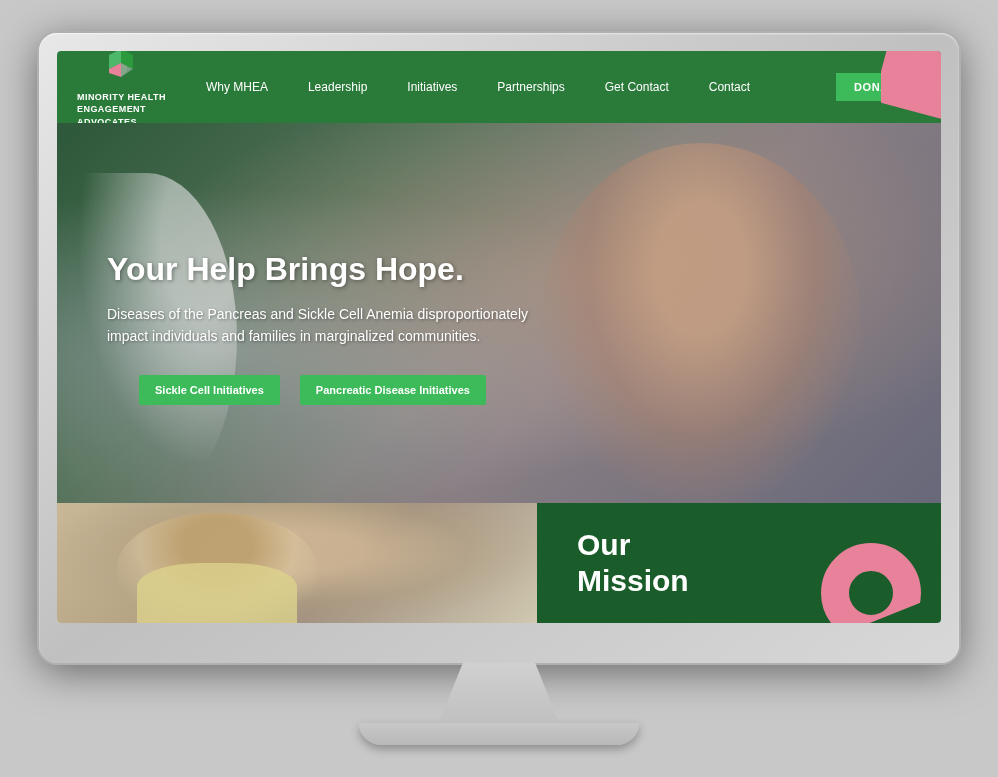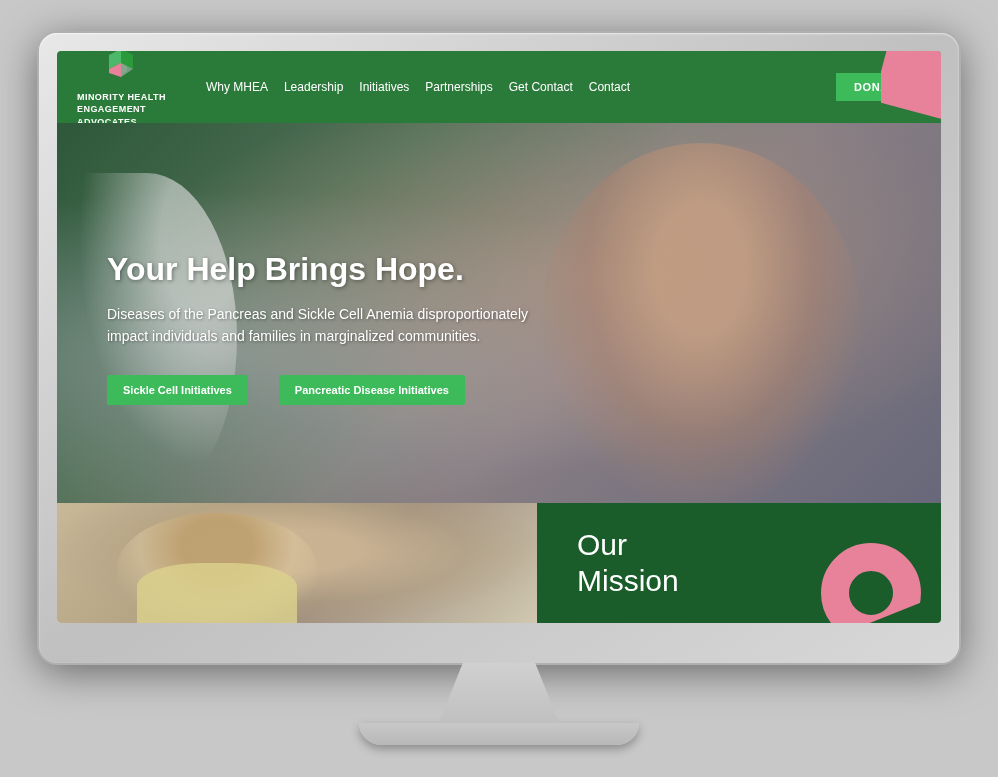--- a/index.html
+++ b/index.html
@@ -90,21 +90,21 @@
       color: #fff;
       font-size: 9px;
       font-weight: 700;
       line-height: 1.4;
       letter-spacing: 0.05em;
       text-transform: uppercase;
     }
 
     .nav-links {
       display: flex;
-      gap: 16px;
+      gap: 40px;
       margin-left: 40px;
       flex: 1;
     }
 
     .nav-link {
       color: #fff;
       font-size: 12px;
       text-decoration: none;
       white-space: nowrap;
       cursor: pointer;
@@ -201,22 +201,23 @@
 
     .hero-subtitle {
       font-size: 14px;
       line-height: 1.6;
       margin-bottom: 28px;
       text-shadow: 1px 1px 3px rgba(0,0,0,0.4);
     }
 
     .hero-buttons {
       display: flex;
-      gap: 31px;
+      gap: 20px;
       flex-wrap: wrap;
+      margin-left: 32px;
     }
 
     .hero-btn {
       background: #3dba5a;
       color: #fff;
       border: none;
       padding: 9px 16px;
       font-size: 11px;
       font-weight: 600;
       cursor: pointer;
@@ -285,21 +286,21 @@
       border-radius: 50%;
       position: absolute;
       bottom: 0;
       right: 10px;
       clip-path: polygon(0 0, 100% 0, 100% 60%, 0 100%);
     }
 
     .mission-text {
       color: #fff;
       font-size: 30px;
-      font-weight: 400;
+      font-weight: 700;
       line-height: 1.2;
     }
   </style>
 </head>
 <body>
 
 <div class="monitor-wrapper">
   <div class="monitor-screen-bezel">
     <div class="monitor-screen">
 

